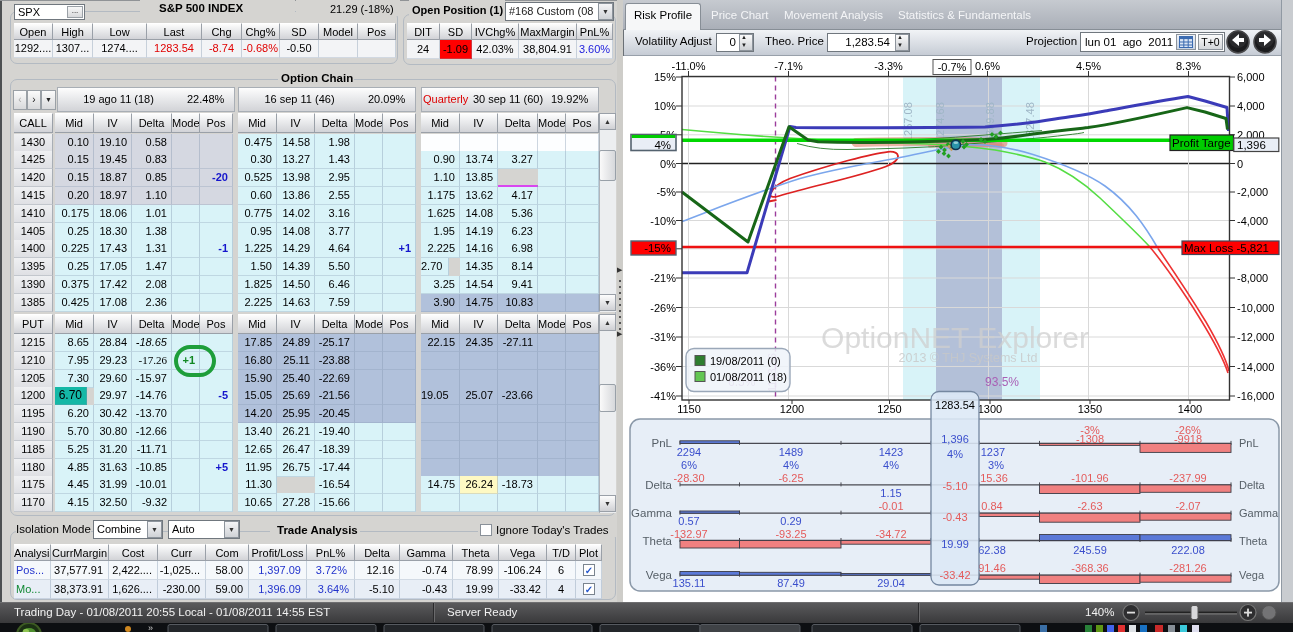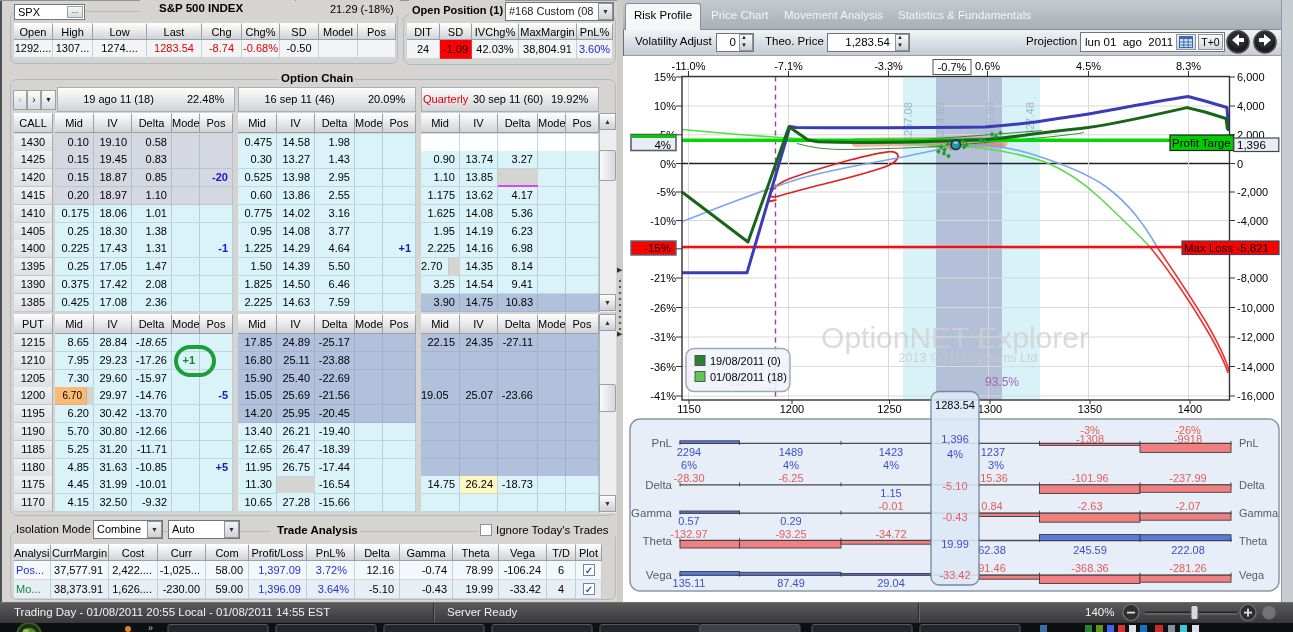--- a/index.html
+++ b/index.html
@@ -269,21 +269,21 @@
 <div class="a" style="left:355px;top:334px;width:28px;height:18px;background:#b1c1db;border-right:1px solid rgba(130,150,175,.38);border-bottom:1px solid rgba(130,150,175,.30);font-size:11px;line-height:17px;text-align:right;padding-right:4px;"></div>
 <div class="a" style="left:383px;top:334px;width:33px;height:18px;background:#b1c1db;border-right:1px solid rgba(130,150,175,.38);border-bottom:1px solid rgba(130,150,175,.30);font-size:11px;line-height:17px;text-align:right;padding-right:4px;"></div>
 <div class="a" style="left:421px;top:334px;width:39px;height:18px;background:#b1c1db;border-right:1px solid rgba(130,150,175,.38);border-bottom:1px solid rgba(130,150,175,.30);font-size:11px;line-height:17px;text-align:right;padding-right:4px;">22.15</div>
 <div class="a" style="left:460px;top:334px;width:38px;height:18px;background:#b1c1db;border-right:1px solid rgba(130,150,175,.38);border-bottom:1px solid rgba(130,150,175,.30);font-size:11px;line-height:17px;text-align:right;padding-right:4px;">24.35</div>
 <div class="a" style="left:498px;top:334px;width:40px;height:18px;background:#b1c1db;border-right:1px solid rgba(130,150,175,.38);border-bottom:1px solid rgba(130,150,175,.30);font-size:11px;line-height:17px;text-align:right;padding-right:4px;">-27.11</div>
 <div class="a" style="left:538px;top:334px;width:28px;height:18px;background:#b1c1db;border-right:1px solid rgba(130,150,175,.38);border-bottom:1px solid rgba(130,150,175,.30);font-size:11px;line-height:17px;text-align:right;padding-right:4px;"></div>
 <div class="a" style="left:566px;top:334px;width:33px;height:18px;background:#b1c1db;border-right:1px solid rgba(130,150,175,.38);border-bottom:1px solid rgba(130,150,175,.30);font-size:11px;line-height:17px;text-align:right;padding-right:4px;"></div>
 <div class="a" style="left:14px;top:352px;width:39px;height:18px;background:linear-gradient(#eff0f2,#dfe0e4);border-right:1px solid #a8aeb5;border-bottom:1px solid #c3c7cd;font-size:11px;text-align:center;line-height:17px">1210</div>
 <div class="a" style="left:55px;top:352px;width:39px;height:18px;background:#d9f3f8;border-right:1px solid rgba(130,150,175,.38);border-bottom:1px solid rgba(130,150,175,.30);font-size:11px;line-height:17px;text-align:right;padding-right:4px;">7.95</div>
 <div class="a" style="left:94px;top:352px;width:38px;height:18px;background:#d9f3f8;border-right:1px solid rgba(130,150,175,.38);border-bottom:1px solid rgba(130,150,175,.30);font-size:11px;line-height:17px;text-align:right;padding-right:4px;">29.23</div>
-<div class="a" style="left:132px;top:352px;width:40px;height:18px;background:#d9f3f8;border-right:1px solid rgba(130,150,175,.38);border-bottom:1px solid rgba(130,150,175,.30);font-size:11px;line-height:17px;text-align:right;padding-right:4px;">-17.26</div>
+<div class="a" style="left:132px;top:352px;width:40px;height:18px;background:#d9f3f8;border-right:1px solid rgba(130,150,175,.38);border-bottom:1px solid rgba(130,150,175,.30);font-size:11px;line-height:17px;text-align:right;padding-right:4px;font-family:Liberation Serif, serif;">-17.26</div>
 <div class="a" style="left:172px;top:352px;width:28px;height:18px;background:#d9f3f8;border-right:1px solid rgba(130,150,175,.38);border-bottom:1px solid rgba(130,150,175,.30);font-size:11px;line-height:17px;text-align:right;padding-right:4px;font-weight:bold;color:#118822;">+1</div>
 <div class="a" style="left:200px;top:352px;width:33px;height:18px;background:#d9f3f8;border-right:1px solid rgba(130,150,175,.38);border-bottom:1px solid rgba(130,150,175,.30);font-size:11px;line-height:17px;text-align:right;padding-right:4px;"></div>
 <div class="a" style="left:238px;top:352px;width:39px;height:18px;background:#b1c1db;border-right:1px solid rgba(130,150,175,.38);border-bottom:1px solid rgba(130,150,175,.30);font-size:11px;line-height:17px;text-align:right;padding-right:4px;">16.80</div>
 <div class="a" style="left:277px;top:352px;width:38px;height:18px;background:#b1c1db;border-right:1px solid rgba(130,150,175,.38);border-bottom:1px solid rgba(130,150,175,.30);font-size:11px;line-height:17px;text-align:right;padding-right:4px;">25.11</div>
 <div class="a" style="left:315px;top:352px;width:40px;height:18px;background:#b1c1db;border-right:1px solid rgba(130,150,175,.38);border-bottom:1px solid rgba(130,150,175,.30);font-size:11px;line-height:17px;text-align:right;padding-right:4px;">-23.88</div>
 <div class="a" style="left:355px;top:352px;width:28px;height:18px;background:#b1c1db;border-right:1px solid rgba(130,150,175,.38);border-bottom:1px solid rgba(130,150,175,.30);font-size:11px;line-height:17px;text-align:right;padding-right:4px;"></div>
 <div class="a" style="left:383px;top:352px;width:33px;height:18px;background:#b1c1db;border-right:1px solid rgba(130,150,175,.38);border-bottom:1px solid rgba(130,150,175,.30);font-size:11px;line-height:17px;text-align:right;padding-right:4px;"></div>
 <div class="a" style="left:421px;top:352px;width:39px;height:18px;background:#b1c1db;border-right:1px solid rgba(130,150,175,.38);border-bottom:1px solid rgba(130,150,175,.30);font-size:11px;line-height:17px;text-align:right;padding-right:4px;"></div>
 <div class="a" style="left:460px;top:352px;width:38px;height:18px;background:#b1c1db;border-right:1px solid rgba(130,150,175,.38);border-bottom:1px solid rgba(130,150,175,.30);font-size:11px;line-height:17px;text-align:right;padding-right:4px;"></div>
 <div class="a" style="left:498px;top:352px;width:40px;height:18px;background:#b1c1db;border-right:1px solid rgba(130,150,175,.38);border-bottom:1px solid rgba(130,150,175,.30);font-size:11px;line-height:17px;text-align:right;padding-right:4px;"></div>
@@ -299,21 +299,21 @@
 <div class="a" style="left:277px;top:370px;width:38px;height:18px;background:#b1c1db;border-right:1px solid rgba(130,150,175,.38);border-bottom:1px solid rgba(130,150,175,.30);font-size:11px;line-height:17px;text-align:right;padding-right:4px;">25.40</div>
 <div class="a" style="left:315px;top:370px;width:40px;height:18px;background:#b1c1db;border-right:1px solid rgba(130,150,175,.38);border-bottom:1px solid rgba(130,150,175,.30);font-size:11px;line-height:17px;text-align:right;padding-right:4px;">-22.69</div>
 <div class="a" style="left:355px;top:370px;width:28px;height:18px;background:#b1c1db;border-right:1px solid rgba(130,150,175,.38);border-bottom:1px solid rgba(130,150,175,.30);font-size:11px;line-height:17px;text-align:right;padding-right:4px;"></div>
 <div class="a" style="left:383px;top:370px;width:33px;height:18px;background:#b1c1db;border-right:1px solid rgba(130,150,175,.38);border-bottom:1px solid rgba(130,150,175,.30);font-size:11px;line-height:17px;text-align:right;padding-right:4px;"></div>
 <div class="a" style="left:421px;top:370px;width:39px;height:18px;background:#b1c1db;border-right:1px solid rgba(130,150,175,.38);border-bottom:1px solid rgba(130,150,175,.30);font-size:11px;line-height:17px;text-align:right;padding-right:4px;"></div>
 <div class="a" style="left:460px;top:370px;width:38px;height:18px;background:#b1c1db;border-right:1px solid rgba(130,150,175,.38);border-bottom:1px solid rgba(130,150,175,.30);font-size:11px;line-height:17px;text-align:right;padding-right:4px;"></div>
 <div class="a" style="left:498px;top:370px;width:40px;height:18px;background:#b1c1db;border-right:1px solid rgba(130,150,175,.38);border-bottom:1px solid rgba(130,150,175,.30);font-size:11px;line-height:17px;text-align:right;padding-right:4px;"></div>
 <div class="a" style="left:538px;top:370px;width:28px;height:18px;background:#b1c1db;border-right:1px solid rgba(130,150,175,.38);border-bottom:1px solid rgba(130,150,175,.30);font-size:11px;line-height:17px;text-align:right;padding-right:4px;"></div>
 <div class="a" style="left:566px;top:370px;width:33px;height:18px;background:#b1c1db;border-right:1px solid rgba(130,150,175,.38);border-bottom:1px solid rgba(130,150,175,.30);font-size:11px;line-height:17px;text-align:right;padding-right:4px;"></div>
 <div class="a" style="left:14px;top:387px;width:39px;height:18px;background:linear-gradient(#eff0f2,#dfe0e4);border-right:1px solid #a8aeb5;border-bottom:1px solid #c3c7cd;font-size:11px;text-align:center;line-height:17px">1200</div>
-<div class="a" style="left:55px;top:387px;width:32px;height:18px;background:#fdba74;border-right:1px solid rgba(130,150,175,.38);border-bottom:1px solid rgba(130,150,175,.30);font-size:10px;line-height:17px;text-align:right;padding-right:4px;">6.70</div>
+<div class="a" style="left:55px;top:387px;width:32px;height:18px;background:#14b8a6;border-right:1px solid rgba(130,150,175,.38);border-bottom:1px solid rgba(130,150,175,.30);font-size:12px;line-height:17px;text-align:right;padding-right:4px;">6.70</div>
 <div class="a" style="left:94px;top:387px;width:38px;height:18px;background:#d9f3f8;border-right:1px solid rgba(130,150,175,.38);border-bottom:1px solid rgba(130,150,175,.30);font-size:11px;line-height:17px;text-align:right;padding-right:4px;">29.97</div>
 <div class="a" style="left:132px;top:387px;width:40px;height:18px;background:#d9f3f8;border-right:1px solid rgba(130,150,175,.38);border-bottom:1px solid rgba(130,150,175,.30);font-size:11px;line-height:17px;text-align:right;padding-right:4px;">-14.76</div>
 <div class="a" style="left:172px;top:387px;width:28px;height:18px;background:#d9f3f8;border-right:1px solid rgba(130,150,175,.38);border-bottom:1px solid rgba(130,150,175,.30);font-size:11px;line-height:17px;text-align:right;padding-right:4px;"></div>
 <div class="a" style="left:200px;top:387px;width:33px;height:18px;background:#d9f3f8;border-right:1px solid rgba(130,150,175,.38);border-bottom:1px solid rgba(130,150,175,.30);font-size:11px;line-height:17px;text-align:right;padding-right:4px;font-weight:bold;color:#1515cc;">-5</div>
 <div class="a" style="left:238px;top:387px;width:39px;height:18px;background:#b1c1db;border-right:1px solid rgba(130,150,175,.38);border-bottom:1px solid rgba(130,150,175,.30);font-size:11px;line-height:17px;text-align:right;padding-right:4px;">15.05</div>
 <div class="a" style="left:277px;top:387px;width:38px;height:18px;background:#b1c1db;border-right:1px solid rgba(130,150,175,.38);border-bottom:1px solid rgba(130,150,175,.30);font-size:11px;line-height:17px;text-align:right;padding-right:4px;">25.69</div>
 <div class="a" style="left:315px;top:387px;width:40px;height:18px;background:#b1c1db;border-right:1px solid rgba(130,150,175,.38);border-bottom:1px solid rgba(130,150,175,.30);font-size:11px;line-height:17px;text-align:right;padding-right:4px;">-21.56</div>
 <div class="a" style="left:355px;top:387px;width:28px;height:18px;background:#b1c1db;border-right:1px solid rgba(130,150,175,.38);border-bottom:1px solid rgba(130,150,175,.30);font-size:11px;line-height:17px;text-align:right;padding-right:4px;"></div>
 <div class="a" style="left:383px;top:387px;width:33px;height:18px;background:#b1c1db;border-right:1px solid rgba(130,150,175,.38);border-bottom:1px solid rgba(130,150,175,.30);font-size:11px;line-height:17px;text-align:right;padding-right:4px;"></div>
 <div class="a" style="left:421px;top:387px;width:39px;height:18px;background:#b1c1db;border-right:1px solid rgba(130,150,175,.38);border-bottom:1px solid rgba(130,150,175,.30);font-size:11px;line-height:17px;text-align:left;padding-right:4px;">19.05</div>

